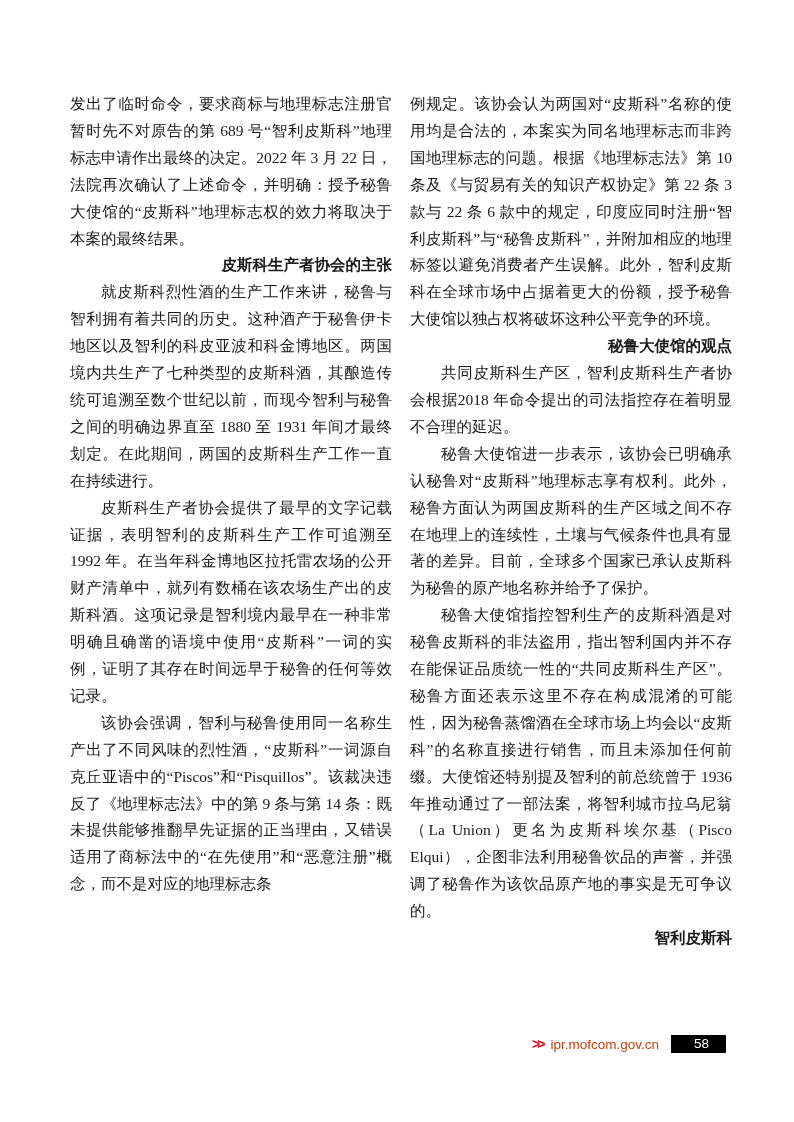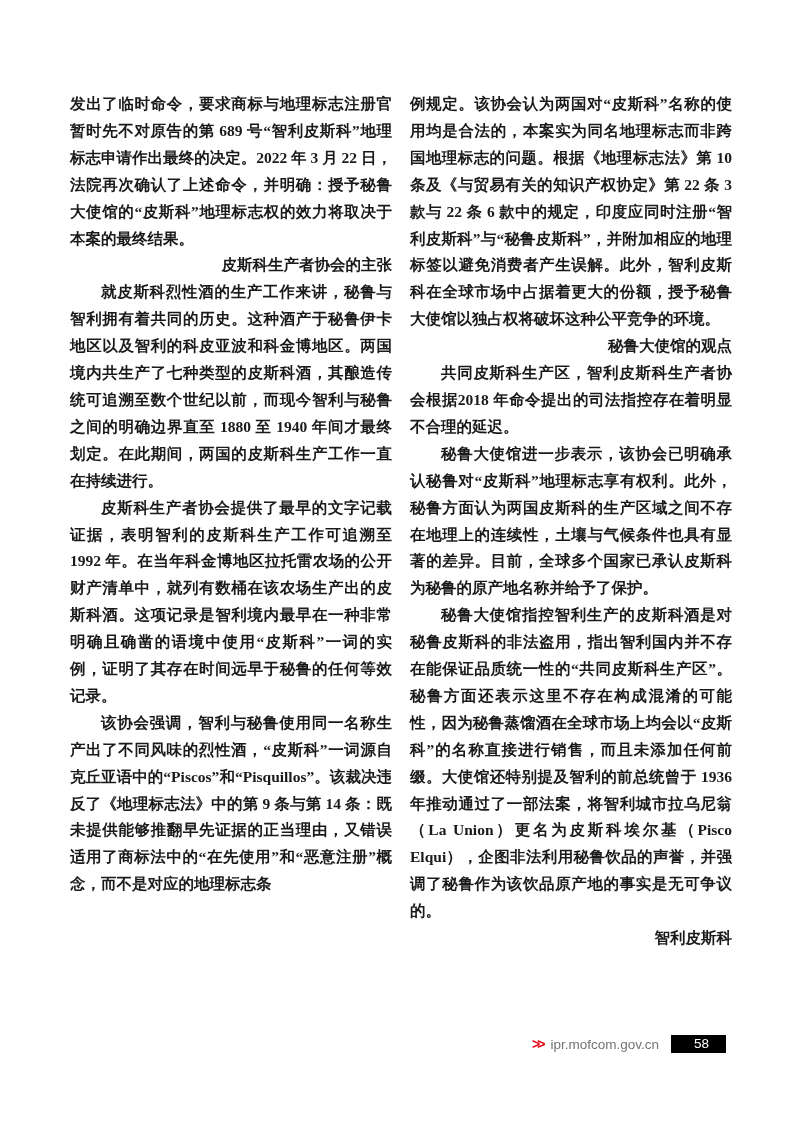--- a/index.html
+++ b/index.html
@@ -25,21 +25,20 @@
     gap: 18px;
   }
   .col {
     width: 322px;
   }
   .col p, .col h3 {
     margin: 0;
     padding: 0;
     font-size: 15.5px;
     line-height: 26.9px;
-    font-weight: bold;
   }
   .para {
     font-family: "Liberation Serif", "DejaVu Serif", serif;
     text-align: justify;
     text-indent: 2em;
   }
   .para.cont {
     text-indent: 0;
   }
   .heading {
@@ -58,21 +57,21 @@
     font-size: 13.5px;
   }
   .chev {
     font-weight: bold;
     letter-spacing: -3px;
     margin-right: 8px;
     font-size: 14px;
     transform: scaleY(1.05);
   }
   .site {
-    color: #737373;
+    color: #c2410c;
     text-decoration: none;
     cursor: pointer;
   }
   .badge {
     display: inline-block;
     width: 38px;
     height: 18px;
     line-height: 18px;
     margin-left: 12px;
     background: #000000;
@@ -85,21 +84,21 @@
 </head>
 <body>
 
 <div class="page">
 
   <div class="content">
 
     <div class="col">
       <p class="para cont">发出了临时命令，要求商标与地理标志注册官暂时先不对原告的第 689 号“智利皮斯科”地理标志申请作出最终的决定。2022 年 3 月 22 日，法院再次确认了上述命令，并明确：授予秘鲁大使馆的“皮斯科”地理标志权的效力将取决于本案的最终结果。</p>
       <h3 class="heading">皮斯科生产者协会的主张</h3>
-      <p class="para">就皮斯科烈性酒的生产工作来讲，秘鲁与智利拥有着共同的历史。这种酒产于秘鲁伊卡地区以及智利的科皮亚波和科金博地区。两国境内共生产了七种类型的皮斯科酒，其酿造传统可追溯至数个世纪以前，而现今智利与秘鲁之间的明确边界直至 1880 至 1940 年间才最终划定。在此期间，两国的皮斯科生产工作一直在持续进行。</p>
+      <p class="para">就皮斯科烈性酒的生产工作来讲，秘鲁与智利拥有着共同的历史。这种酒产于秘鲁伊卡地区以及智利的科皮亚波和科金博地区。两国境内共生产了七种类型的皮斯科酒，其酿造传统可追溯至数个世纪以前，而现今智利与秘鲁之间的明确边界直至 1880 至 1931 年间才最终划定。在此期间，两国的皮斯科生产工作一直在持续进行。</p>
       <p class="para">皮斯科生产者协会提供了最早的文字记载证据，表明智利的皮斯科生产工作可追溯至 1992 年。在当年科金博地区拉托雷农场的公开财产清单中，就列有数桶在该农场生产出的皮斯科酒。这项记录是智利境内最早在一种非常明确且确凿的语境中使用“皮斯科”一词的实例，证明了其存在时间远早于秘鲁的任何等效记录。</p>
       <p class="para">该协会强调，智利与秘鲁使用同一名称生产出了不同风味的烈性酒，“皮斯科”一词源自克丘亚语中的“Piscos”和“Pisquillos”。该裁决违反了《地理标志法》中的第 9 条与第 14 条：既未提供能够推翻早先证据的正当理由，又错误适用了商标法中的“在先使用”和“恶意注册”概念，而不是对应的地理标志条</p>
     </div>
 
     <div class="col">
       <p class="para cont">例规定。该协会认为两国对“皮斯科”名称的使用均是合法的，本案实为同名地理标志而非跨国地理标志的问题。根据《地理标志法》第 10 条及《与贸易有关的知识产权协定》第 22 条 3 款与 22 条 6 款中的规定，印度应同时注册“智利皮斯科”与“秘鲁皮斯科”，并附加相应的地理标签以避免消费者产生误解。此外，智利皮斯科在全球市场中占据着更大的份额，授予秘鲁大使馆以独占权将破坏这种公平竞争的环境。</p>
       <h3 class="heading">秘鲁大使馆的观点</h3>
       <p class="para">共同皮斯科生产区，智利皮斯科生产者协会根据2018 年命令提出的司法指控存在着明显不合理的延迟。</p>
       <p class="para">秘鲁大使馆进一步表示，该协会已明确承认秘鲁对“皮斯科”地理标志享有权利。此外，秘鲁方面认为两国皮斯科的生产区域之间不存在地理上的连续性，土壤与气候条件也具有显著的差异。目前，全球多个国家已承认皮斯科为秘鲁的原产地名称并给予了保护。</p>
       <p class="para">秘鲁大使馆指控智利生产的皮斯科酒是对秘鲁皮斯科的非法盗用，指出智利国内并不存在能保证品质统一性的“共同皮斯科生产区”。秘鲁方面还表示这里不存在构成混淆的可能性，因为秘鲁蒸馏酒在全球市场上均会以“皮斯科”的名称直接进行销售，而且未添加任何前缀。大使馆还特别提及智利的前总统曾于 1936 年推动通过了一部法案，将智利城市拉乌尼翁（La Union）更名为皮斯科埃尔基（Pisco Elqui），企图非法利用秘鲁饮品的声誉，并强调了秘鲁作为该饮品原产地的事实是无可争议的。</p>

